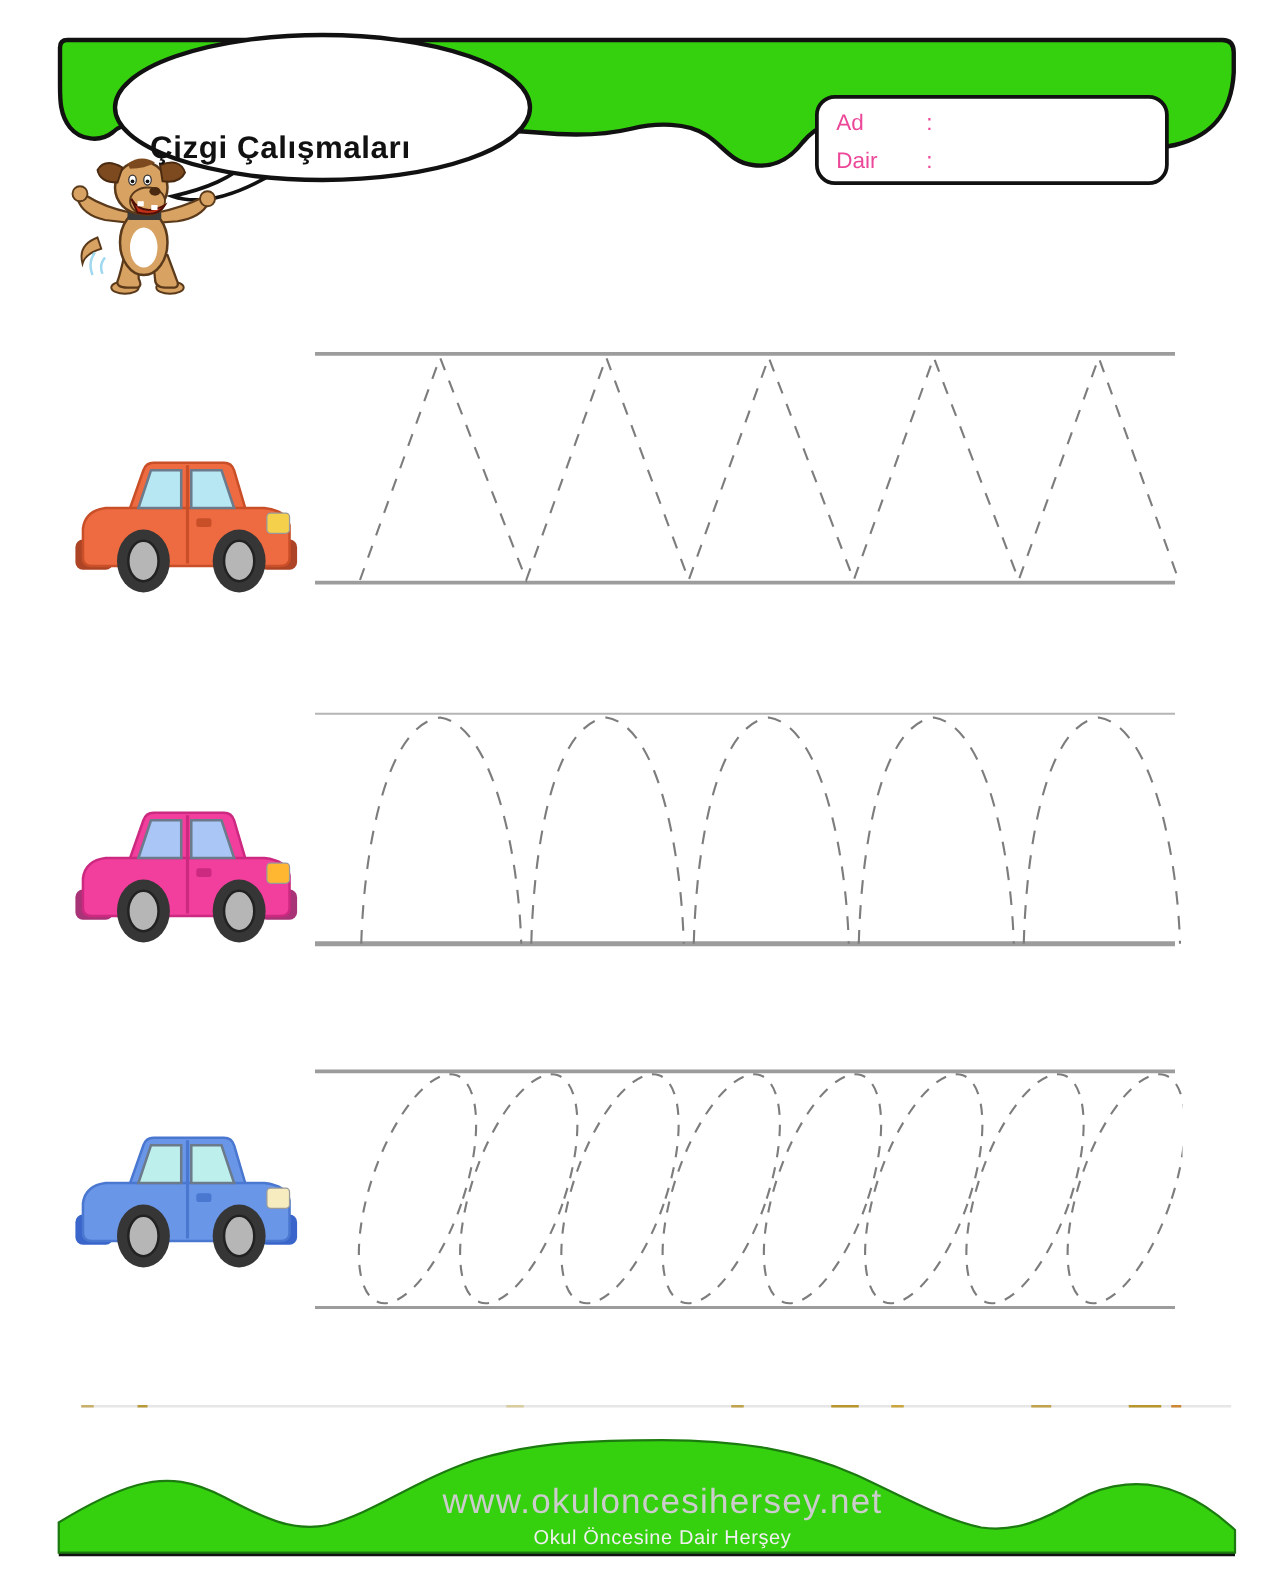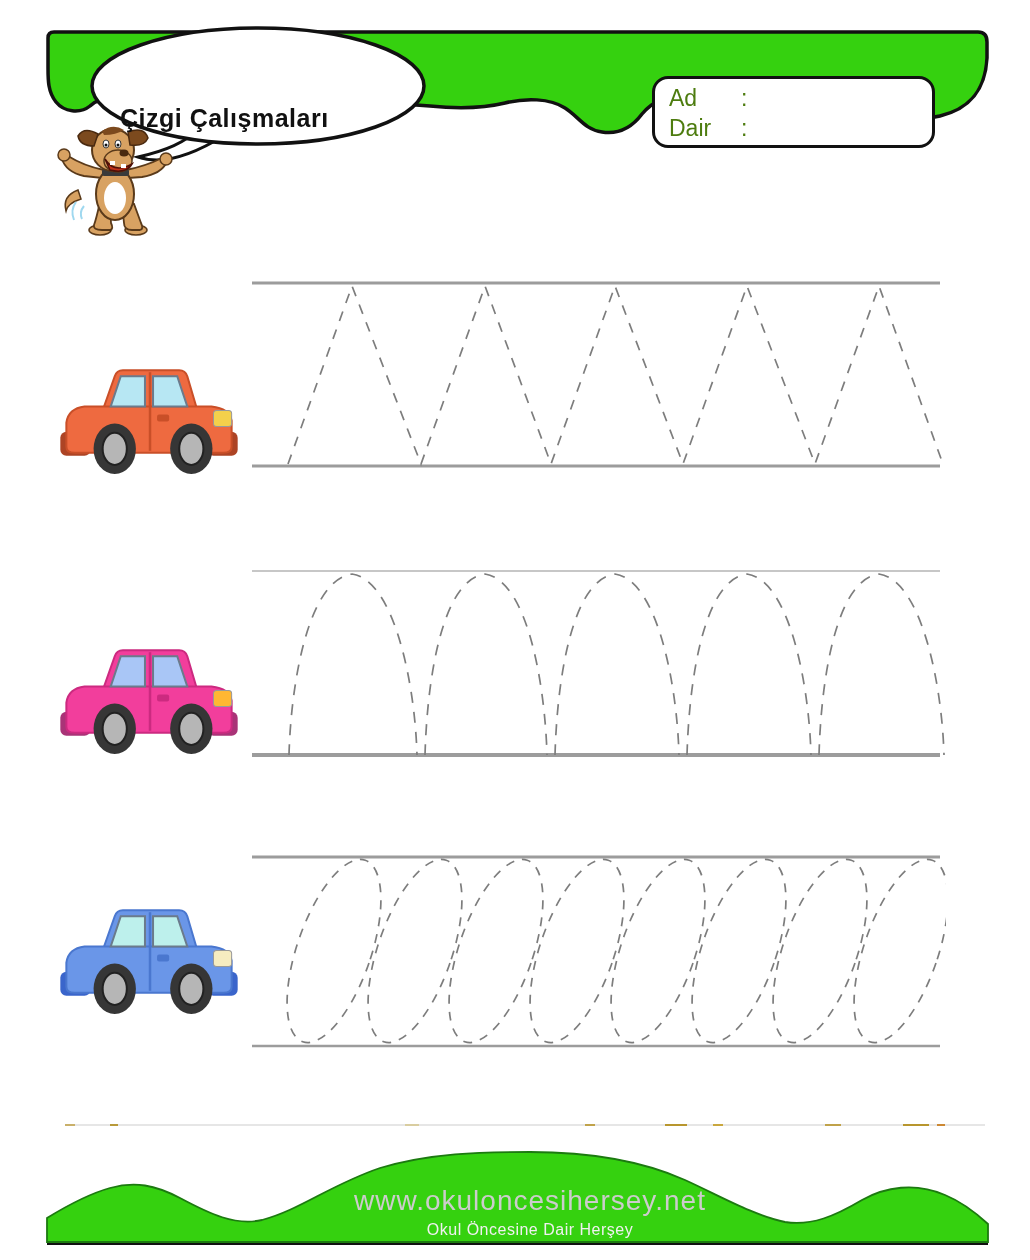--- a/index.html
+++ b/index.html
@@ -12,21 +12,21 @@
     text-align:left;font-size:25px;font-weight:600;color:#111;
     letter-spacing:0.5px;
     margin-top:36px;
   }
   
   .name-box{
     position:absolute;left:652px;top:76px;width:283px;height:72px;
     background:#ffffff;border:3px solid #111;border-radius:16px;
     box-sizing:border-box;padding:4px 0 0 14px;
   }
-  .name-row{font-size:23px;color:#4d7c0f;line-height:30px;}
+  .name-row{font-size:18px;color:#ec4899;line-height:30px;}
   .name-label{display:inline-block;width:72px;}
   
   .trace-svg{position:absolute;left:250px;}
   .car-svg{position:absolute;left:58px;}
   
   .artifact-line{position:absolute;left:65px;top:1124px;width:920px;height:2px;background:#e6e6e6;}
   .artifact-line span{position:absolute;top:0;height:2px;display:block;}
   
   .footer-url{font-size:28px;letter-spacing:1px;font-weight:400;}
   .footer-tagline{font-size:16px;letter-spacing:0.5px;}

